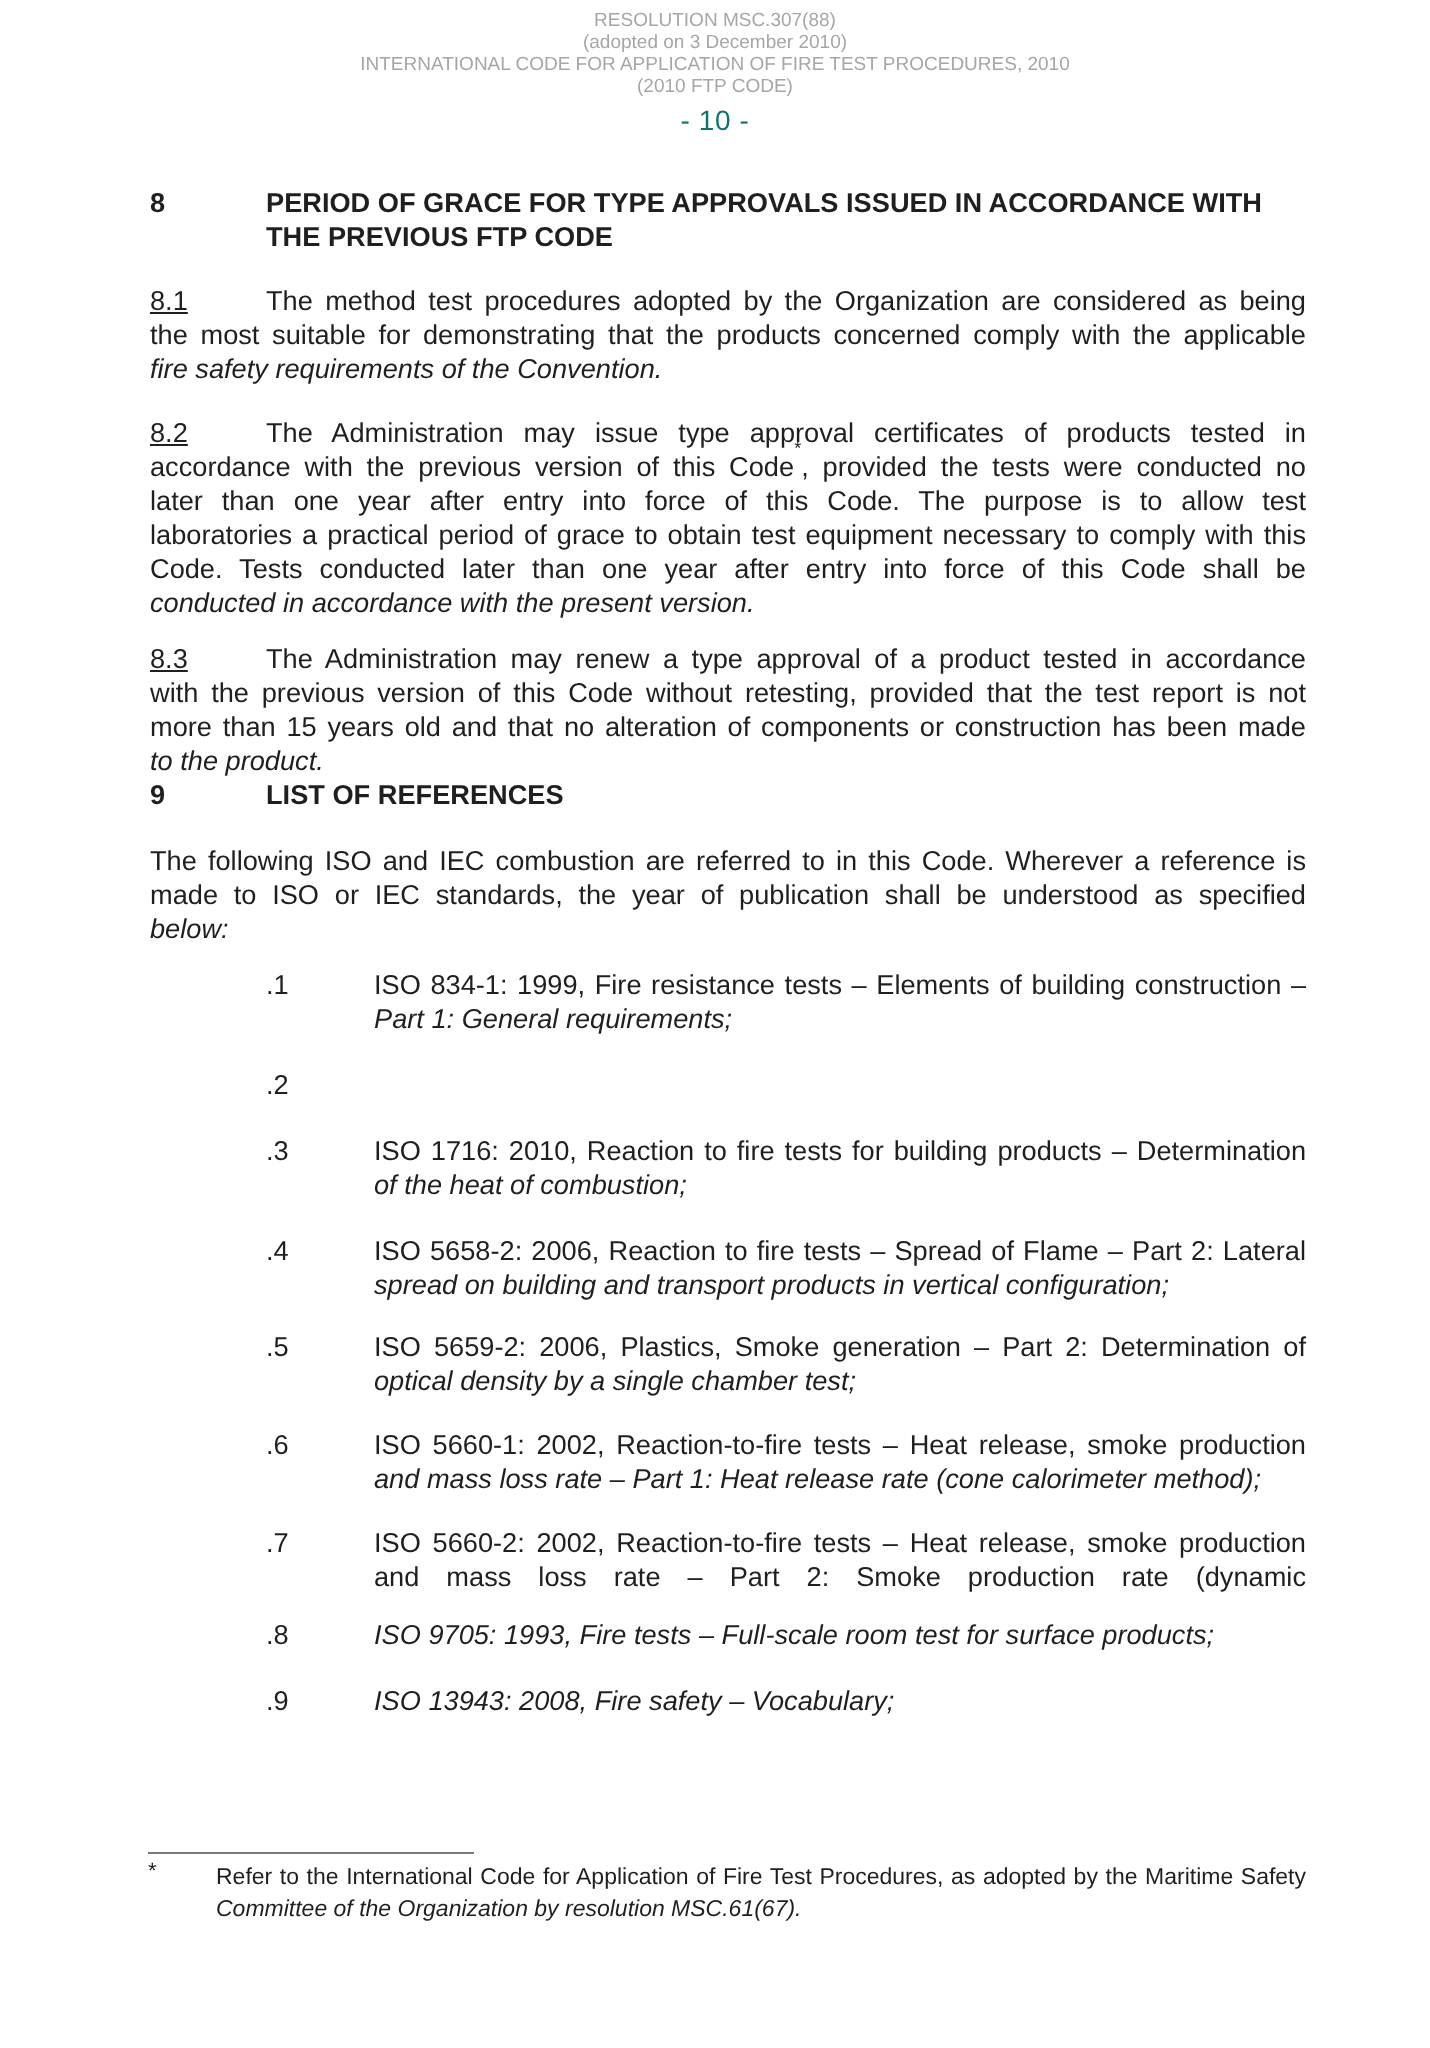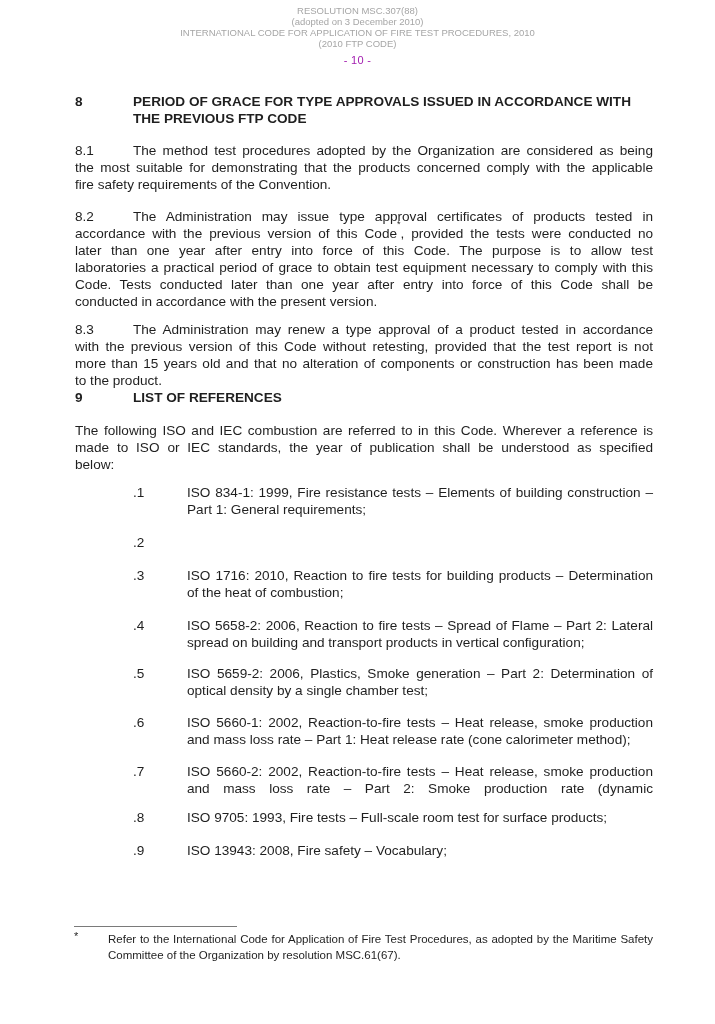--- a/index.html
+++ b/index.html
@@ -2,31 +2,31 @@
 <html><head>
 <meta charset="utf-8">
 <title>Document</title>
 <style>
   html,body{margin:0;padding:0;background:#ffffff;}
   .page{position:relative;width:715px;height:1024px;background:#ffffff;overflow:hidden;
         font-family:"Liberation Sans","DejaVu Sans",sans-serif;color:#1f1f1f;}
   
   .doc-header{position:absolute;top:5px;left:0;width:715px;text-align:center;
               color:#a6a6a6;font-size:9.5px;line-height:11px;}
-  .page-number{color:#a21caf;font-size:11px;line-height:15px;margin-top:4px;letter-spacing:.3px;}
+  .page-number{color:#0f766e;font-size:14px;line-height:15px;margin-top:4px;letter-spacing:.3px;}
   
   .content{position:absolute;left:75px;top:93px;width:578px;font-size:13.6px;line-height:17px;}
   .sec-heading{display:flex;font-weight:bold;}
   .sec-heading .num{flex:0 0 58px;}
   .sec-heading .ttl{flex:1;}
   .para{position:relative;}
-  .pnum{position:absolute;left:0;top:0;}
+  .pnum{position:absolute;left:0;top:0;text-decoration:underline;}
   .plines{width:100%;}
   .jline{text-align:justify;text-align-last:justify;}
-  .jline.last{text-align-last:left;}
+  .jline.last{text-align-last:left;font-style:italic;}
   .para .plines > .jline.first{text-indent:58px;}
   .fnref{font-size:9px;line-height:0;position:relative;top:-5px;}
   .intro{width:100%;}
   .ref-list{margin-left:58px;}
   .ref-item{display:flex;margin-bottom:16px;}
   .ref-item:nth-child(4){margin-bottom:14px;}
   .ref-item:nth-child(5),.ref-item:nth-child(6){margin-bottom:15px;}
   .ref-item:nth-child(7){margin-bottom:12px;}
   .ref-item:nth-child(9){margin-bottom:0;}
   .ref-label{flex:0 0 54px;}

